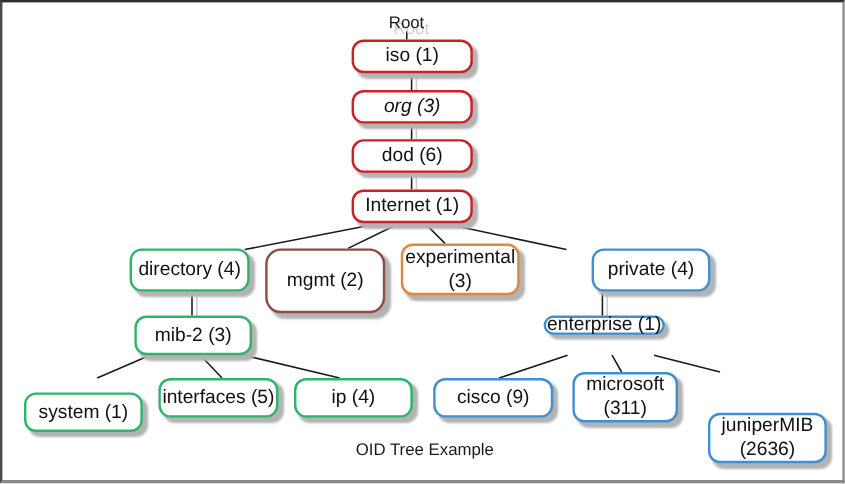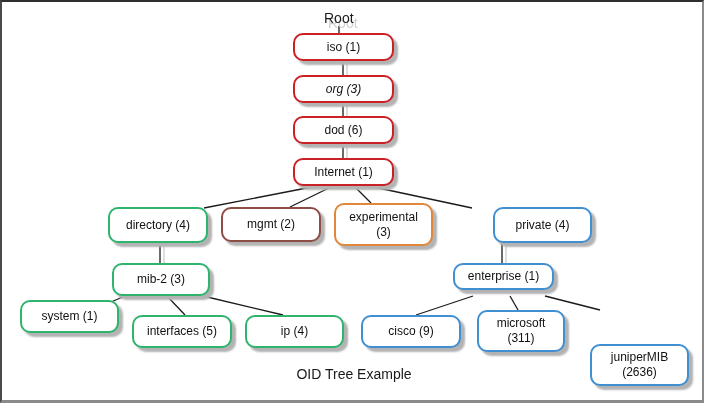--- a/index.html
+++ b/index.html
@@ -8,21 +8,21 @@
     background:#fff;overflow:hidden;
     border-top:2px solid #2f2f2f;border-left:2px solid #4a4a4a;
     border-right:2px solid #8a8a8a;border-bottom:3px solid #8a8a8a;
   }
   svg.edges{position:absolute;left:0;top:0;width:704px;height:403px;}
   .node{
     position:absolute;box-sizing:border-box;background:#fff;
     border:2px solid #888;border-radius:10px;
     display:flex;align-items:center;justify-content:center;
     text-align:center;white-space:pre-line;line-height:1.25;
-    font-size:12px;color:#111;
+    font-size:16px;color:#111;
     box-shadow:4px 4px 2px #b3b3b3;
   }
   .root-label,.root-label-ghost{
     position:absolute;font-size:14px;color:#1a1a1a;white-space:nowrap;
   }
   .root-label-ghost{color:#cfcfcf;}
   .caption{
     position:absolute;left:0;top:364px;width:704px;text-align:center;
     font-size:14px;color:#1a1a1a;
   }
@@ -57,27 +57,27 @@
 
   <div class="root-label-ghost" style="left:326px;top:13px">Root</div>
   <div class="root-label" style="left:322px;top:8px">Root</div>
 
   <div id="node-layer">
       <div class="node" style="left: 291px; top: 31px; width: 101px; height: 28px; border-color: rgb(203, 32, 38); box-shadow: rgb(179, 179, 179) 4px 4px 2px;">iso (1)</div>
       <div class="node" style="left: 291px; top: 73px; width: 101px; height: 28px; border-color: rgb(203, 32, 38); box-shadow: rgb(179, 179, 179) 4px 4px 2px; font-style: italic;">org (3)</div>
       <div class="node" style="left: 291px; top: 114px; width: 101px; height: 28px; border-color: rgb(203, 32, 38); box-shadow: rgb(179, 179, 179) 4px 4px 2px;">dod (6)</div>
       <div class="node" style="left: 291px; top: 156px; width: 101px; height: 28px; border-color: rgb(203, 32, 38); box-shadow: rgb(179, 179, 179) 4px 4px 2px;">Internet (1)</div>
       <div class="node" style="left: 106px; top: 205px; width: 100px; height: 36px; border-color: rgb(46, 180, 108); box-shadow: rgb(179, 179, 179) 4px 4px 2px;">directory (4)</div>
-      <div class="node" style="left: 219px; top: 205px; width: 100px; height: 35px; border-color: rgb(142, 77, 68); box-shadow: rgb(179, 179, 179) 4px 4px 2px;">mgmt (2)</div>
+      <div class="node" style="left: 219px; top: 205px; width: 100px; height: 54px; border-color: rgb(142, 77, 68); box-shadow: rgb(179, 179, 179) 4px 4px 2px; border-radius: 13px;">mgmt (2)</div>
       <div class="node" style="left: 332px; top: 201px; width: 99px; height: 43px; border-color: rgb(224, 135, 60); box-shadow: rgb(179, 179, 179) 4px 4px 2px;">experimental
 (3)</div>
       <div class="node" style="left: 443px; top: 205px; width: 99px; height: 36px; border-color: rgb(63, 143, 210); box-shadow: rgb(179, 179, 179) 4px 4px 2px; margin-left: 48px;">private (4)</div>
       <div class="node" style="left: 110px; top: 261px; width: 98px; height: 33px; border-color: rgb(46, 180, 108); box-shadow: rgb(179, 179, 179) 4px 4px 2px;">mib-2 (3)</div>
-      <div class="node" style="left: 451px; top: 261px; width: 101px; height: 27px; border-color: rgb(63, 143, 210); box-shadow: rgb(179, 179, 179) 4px 4px 2px;">enterprise (1)</div>
-      <div class="node" style="left: 18px; top: 298px; width: 99px; height: 33px; border-color: rgb(46, 180, 108); box-shadow: rgb(179, 179, 179) 4px 4px 2px;">system (1)</div>
+      <div class="node" style="left: 451px; top: 261px; width: 101px; height: 16px; border-color: rgb(63, 143, 210); box-shadow: rgb(179, 179, 179) 4px 4px 2px;">enterprise (1)</div>
+      <div class="node" style="left: 18px; top: 325px; width: 99px; height: 33px; border-color: rgb(46, 180, 108); box-shadow: rgb(179, 179, 179) 4px 4px 2px;">system (1)</div>
       <div class="node" style="left: 130px; top: 313px; width: 100px; height: 33px; border-color: rgb(46, 180, 108); box-shadow: rgb(179, 179, 179) 4px 4px 2px;">interfaces (5)</div>
       <div class="node" style="left: 243px; top: 313px; width: 99px; height: 33px; border-color: rgb(46, 180, 108); box-shadow: rgb(179, 179, 179) 4px 4px 2px;">ip (4)</div>
       <div class="node" style="left: 359px; top: 313px; width: 100px; height: 33px; border-color: rgb(63, 143, 210); box-shadow: rgb(179, 179, 179) 4px 4px 2px;">cisco (9)</div>
       <div class="node" style="left: 475px; top: 308px; width: 88px; height: 42px; border-color: rgb(63, 143, 210); box-shadow: rgb(179, 179, 179) 4px 4px 2px;">microsoft
 (311)</div>
       <div class="node" style="left: 588px; top: 308px; width: 99px; height: 42px; border-color: rgb(63, 143, 210); box-shadow: rgb(179, 179, 179) 4px 4px 2px; margin-top: 34px;">juniperMIB
 (2636)</div>
     </div>
 
   <div class="caption">OID Tree Example</div>

